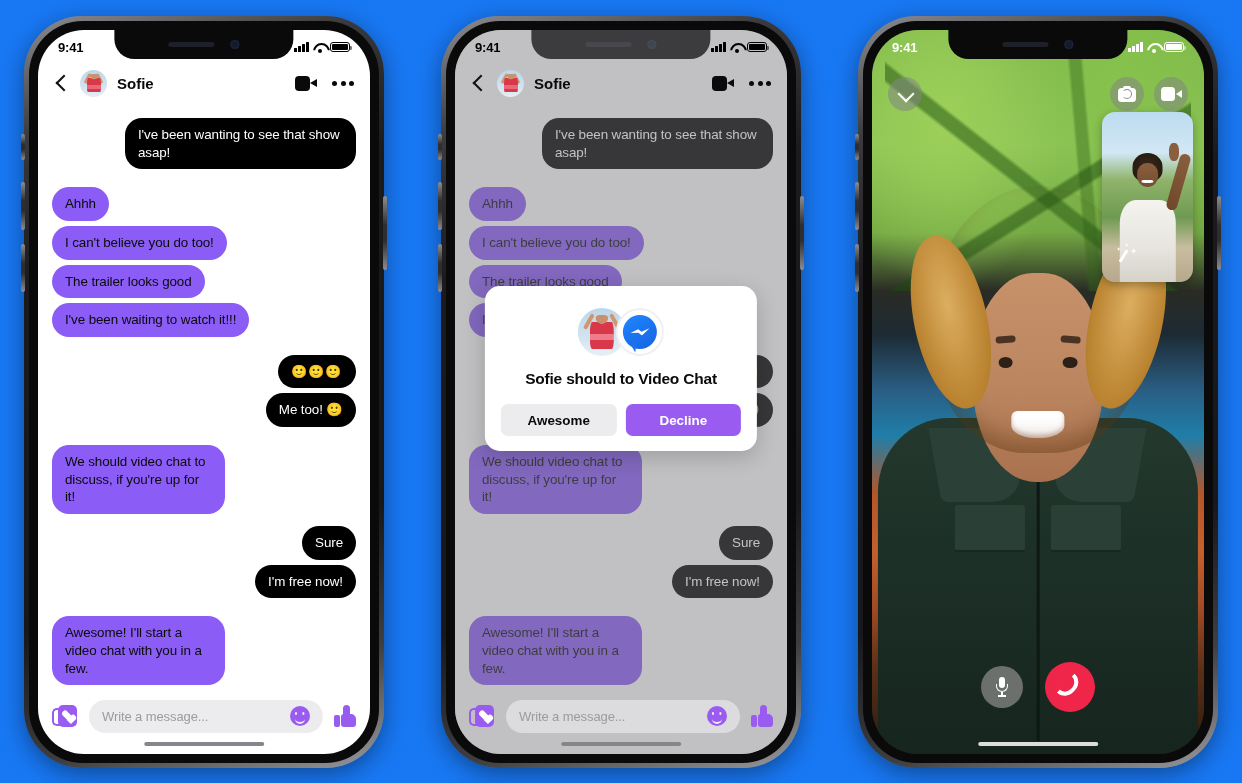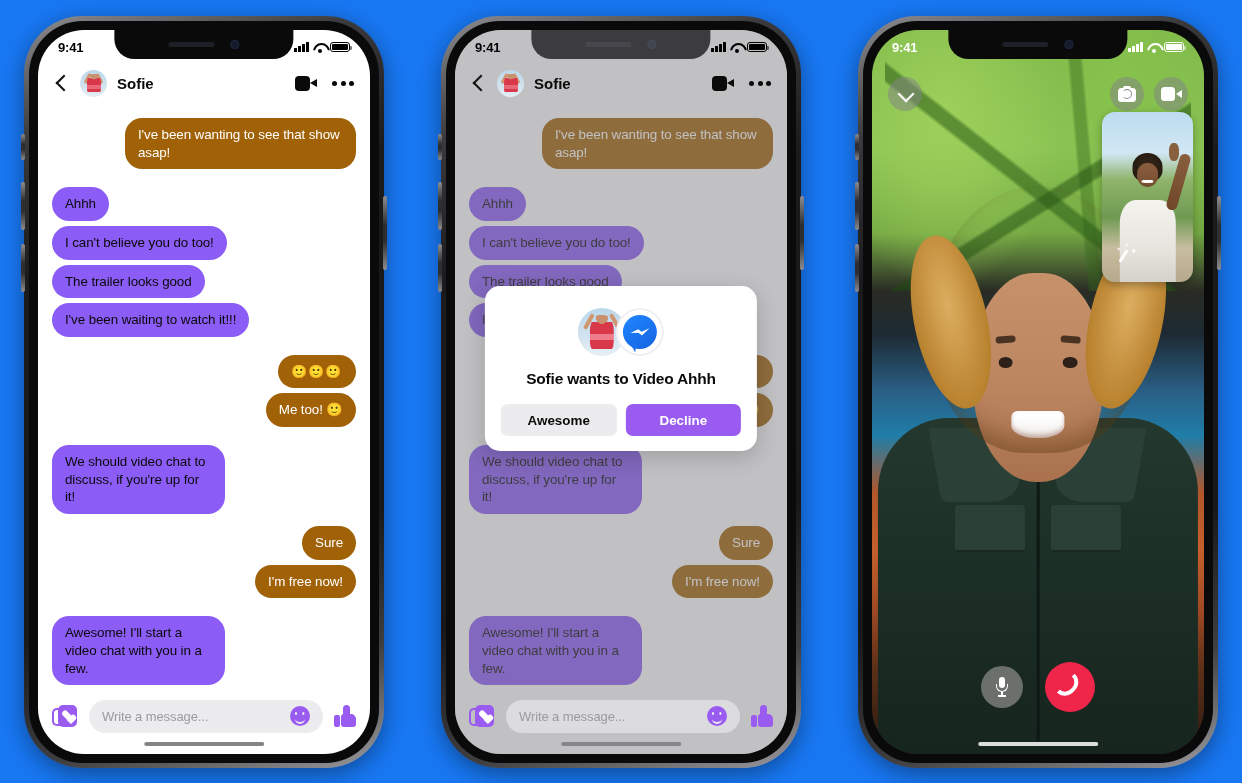--- a/index.html
+++ b/index.html
@@ -137,21 +137,21 @@
     padding: 12px 14px 0 14px; overflow: hidden;
   }
   .row { display: flex; margin-bottom: 5px; }
   .row.in { justify-content: flex-start; }
   .row.out { justify-content: flex-end; }
   .bub {
     max-width: 76%; padding: 8px 13px; border-radius: 17px;
     font-size: 13.4px; line-height: 1.32; letter-spacing: -0.1px;
   }
   .bub.in { background: #8b5cf6; color: #0a0a0a; }
-  .bub.out { background: #a16207; color: #fff; }
+  .bub.out { background: #000000; color: #fff; }
   .gap-sm { height: 7px; }
   .gap-md { height: 13px; }
   .emoji-row { font-size: 13px; letter-spacing: 1px; }
 
   
   .composer {
     position: absolute; left: 0; right: 0; bottom: 0; height: 62px;
     display: flex; align-items: center; padding: 0 14px 14px 14px; gap: 11px;
   }
   .ic-card { width: 26px; height: 23px; position: relative; flex:0 0 auto; cursor:pointer; }
@@ -729,21 +729,21 @@
             <div class="modal-ava">
               <div class="arm-l"></div>
               <div class="arm-r"></div>
               <div class="figure"></div>
             </div>
             <div class="msgr-badge">
               <div class="msgr-bubble"></div>
               <div class="msgr-bolt"></div>
             </div>
           </div>
-          <div class="modal-title">Sofie wants to Video Ahhh</div>
+          <div class="modal-title">Sofie should to Video Chat</div>
           <div class="modal-btns">
             <div class="mbtn decline">Awesome</div>
             <div class="mbtn accept">Decline</div>
           </div>
         </div>
 
         <div class="home-ind" style="z-index:50"></div>
       </div>
     </div>
   </div>

